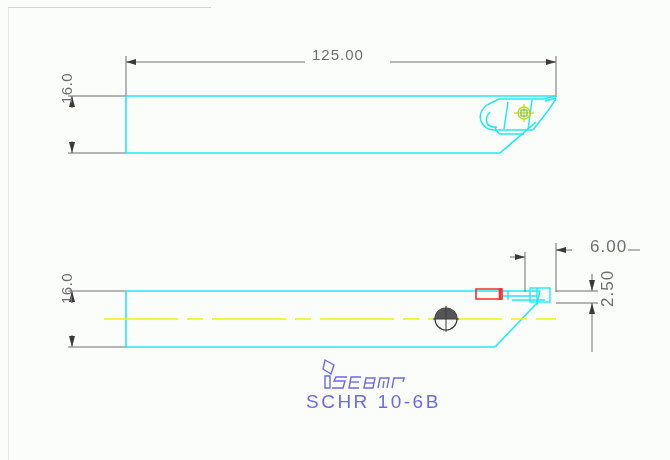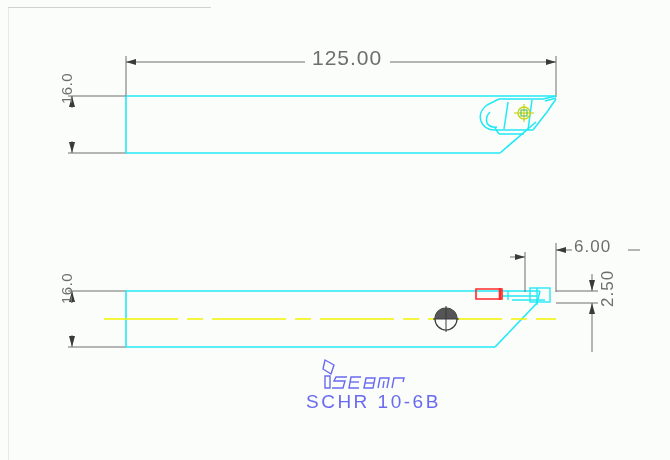--- a/index.html
+++ b/index.html
@@ -41,40 +41,40 @@
     position: absolute;
     color: #6e6e6e;
     font-family: "Liberation Sans", sans-serif;
     letter-spacing: 1px;
     white-space: nowrap;
     font-weight: 400;
   }
   #dim-length-text {
     left: 312px;
     top: 46px;
-    font-size: 21px;
+    font-size: 15px;
   }
   #dim-height-top-text {
     left: 58px;
     top: 104px;
     font-size: 15px;
     transform: rotate(-90deg);
     transform-origin: left top;
     letter-spacing: 0.5px;
   }
   #dim-height-bottom-text {
     left: 58px;
     top: 304px;
     font-size: 15px;
     transform: rotate(-90deg);
     transform-origin: left top;
     letter-spacing: 0.5px;
   }
   #dim-offset-text {
-    left: 574px;
+    left: 590px;
     top: 237px;
     font-size: 17px;
   }
   #dim-tip-text {
     left: 598px;
     top: 307px;
     font-size: 17px;
     transform: rotate(-90deg);
     transform-origin: left top;
   }

